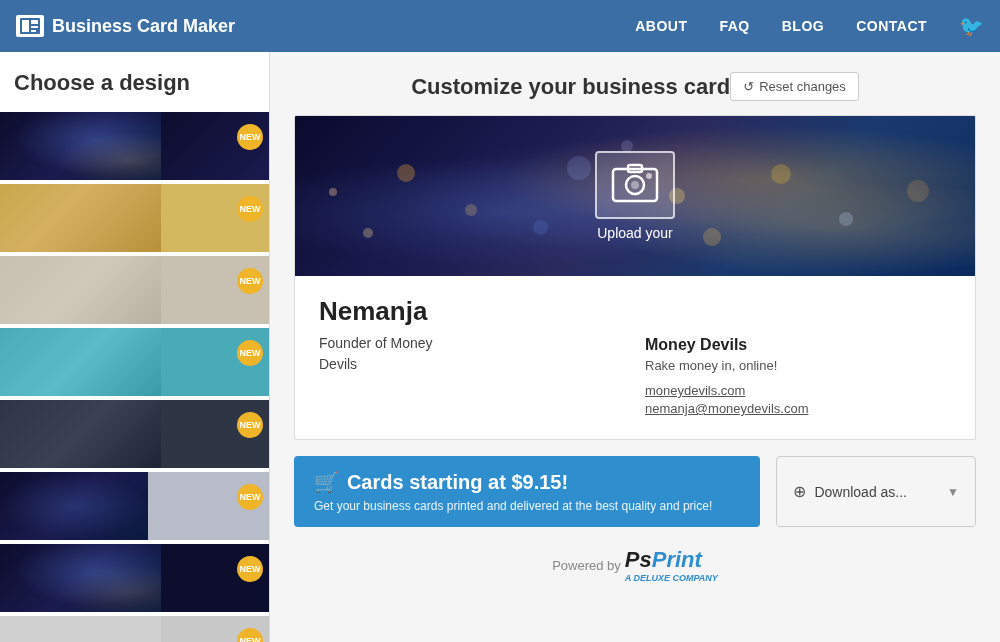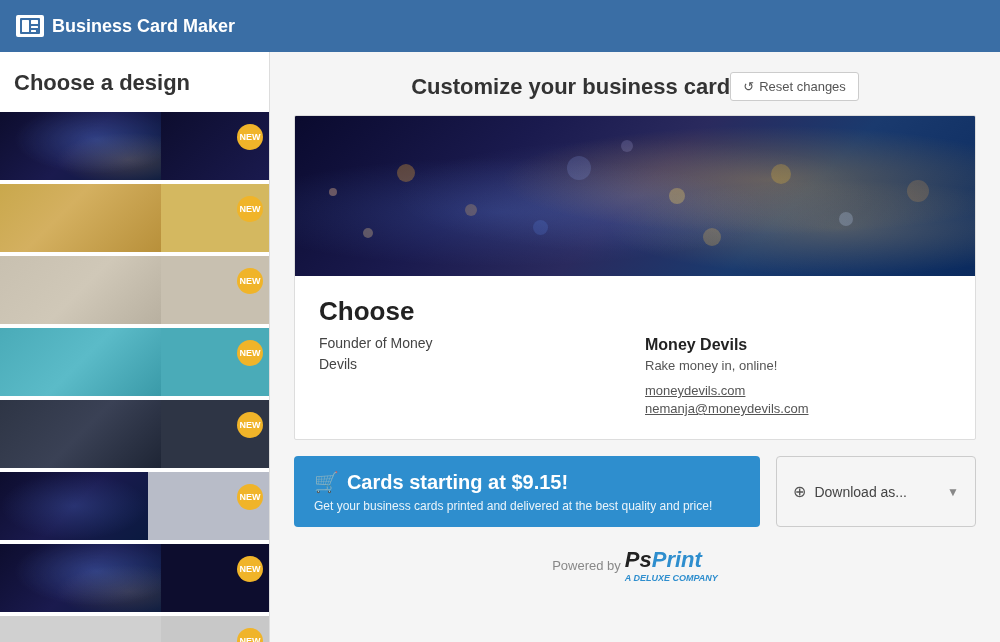--- a/index.html
+++ b/index.html
@@ -327,20 +327,27 @@
       <svg viewBox="0 0 20 16" fill="none">
         <rect x="0" y="0" width="20" height="16" rx="1" fill="#3a6ea5"></rect>
         <rect x="2" y="2" width="7" height="12" rx="0.5" fill="white"></rect>
         <rect x="11" y="2" width="7" height="4" rx="0.5" fill="white"></rect>
         <rect x="11" y="8" width="7" height="2" rx="0.5" fill="white"></rect>
         <rect x="11" y="12" width="5" height="2" rx="0.5" fill="white"></rect>
       </svg>
     </div>
     <span>Business Card Maker</span>
   </div>
+  <nav class="header-nav">
+    <a href="#">ABOUT</a>
+    <a href="#">FAQ</a>
+    <a href="#">BLOG</a>
+    <a href="#">CONTACT</a>
+    <span class="twitter-icon">🐦</span>
+  </nav>
 </header>
 
 <div class="main">
 
   <aside class="sidebar">
     <div class="sidebar-title">Choose a design</div>
 
     <div class="design-item">
       <div class="design-item-inner">
         <div class="design-swatch">
@@ -453,25 +460,37 @@
           <div class="bokeh-dot" style="left:55%;top:45%;width:16px;height:16px;background:rgba(255,220,100,0.5);"></div>
           <div class="bokeh-dot" style="left:70%;top:30%;width:20px;height:20px;background:rgba(255,200,50,0.4);"></div>
           <div class="bokeh-dot" style="left:80%;top:60%;width:14px;height:14px;background:rgba(200,220,255,0.4);"></div>
           <div class="bokeh-dot" style="left:90%;top:40%;width:22px;height:22px;background:rgba(255,180,80,0.3);"></div>
           <div class="bokeh-dot" style="left:10%;top:70%;width:10px;height:10px;background:rgba(255,220,150,0.5);"></div>
           <div class="bokeh-dot" style="left:35%;top:65%;width:15px;height:15px;background:rgba(100,150,255,0.3);"></div>
           <div class="bokeh-dot" style="left:60%;top:70%;width:18px;height:18px;background:rgba(255,200,80,0.4);"></div>
           <div class="bokeh-dot" style="left:5%;top:45%;width:8px;height:8px;background:rgba(255,200,150,0.6);"></div>
           <div class="bokeh-dot" style="left:48%;top:15%;width:12px;height:12px;background:rgba(200,200,255,0.3);"></div>
         </div>
+        <div class="upload-overlay">
+          <div class="upload-icon-box">
+            <svg width="48" height="40" viewBox="0 0 48 40" fill="none">
+              <rect x="2" y="6" width="44" height="32" rx="3" stroke="white" stroke-width="2.5" fill="none"></rect>
+              <circle cx="24" cy="22" r="9" stroke="white" stroke-width="2.5" fill="none"></circle>
+              <circle cx="24" cy="22" r="4" fill="rgba(255,255,255,0.4)"></circle>
+              <rect x="17" y="2" width="14" height="7" rx="2" stroke="white" stroke-width="2.5" fill="none"></rect>
+              <circle cx="38" cy="13" r="3" fill="white" opacity="0.6"></circle>
+            </svg>
+          </div>
+          <div class="upload-text">Upload your</div>
+        </div>
       </div>
 
       <div class="card-info">
         <div class="card-info-left">
-          <div class="card-name">Choose</div>
+          <div class="card-name">Nemanja</div>
           <div class="card-title-text">
             <span style="white-space:pre-line;">Founder of Money
 Devils</span>
           </div>
         </div>
         <div class="card-info-right">
           <div class="card-company">Money Devils</div>
           <div class="card-tagline">Rake money in, online!</div>
           <a href="#" class="card-link">moneydevils.com</a>
           <a href="#" class="card-link">nemanja@moneydevils.com</a>

